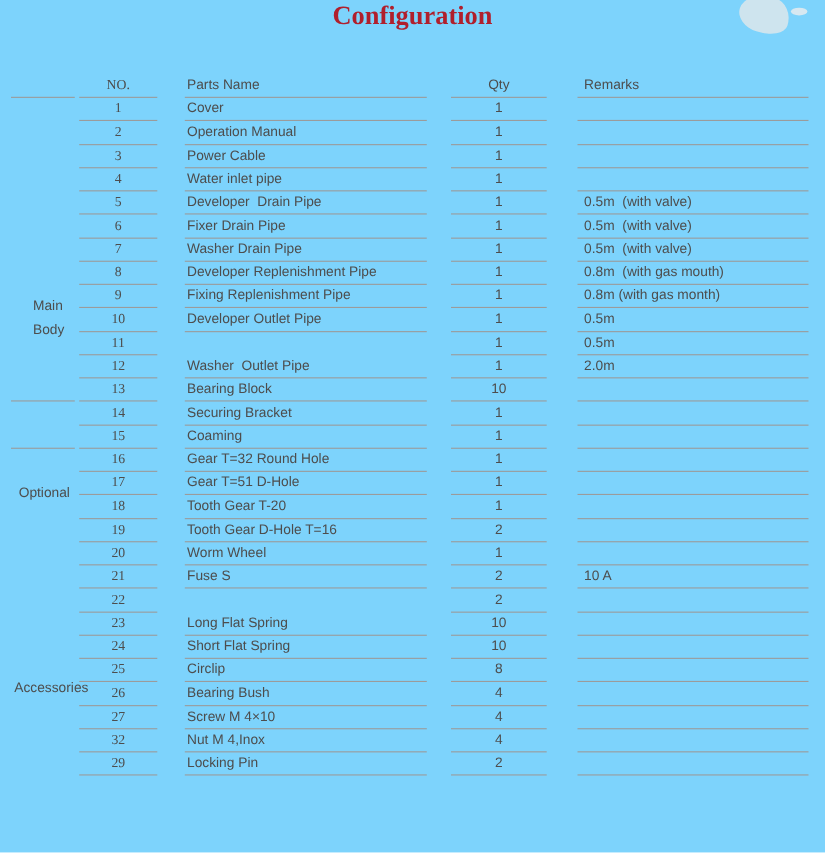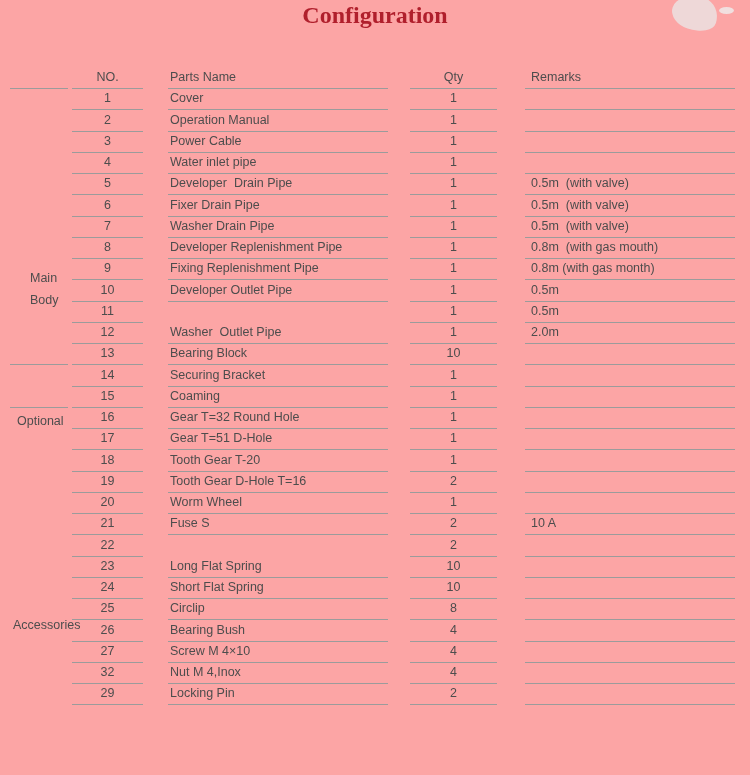--- a/index.html
+++ b/index.html
@@ -1,19 +1,19 @@
 <!DOCTYPE html>
 <html><head>
 <meta charset="utf-8">
 <style>
   html,body{margin:0;padding:0;background:#fff;}
   .page{
     position:relative;
     width:750px;height:775px;
-    background:#fca5a5;
+    background:#7dd3fc;
     font-family:"Liberation Sans","DejaVu Sans",sans-serif;
     color:#4d4d4d;
     overflow:hidden;
   }
   .title{
     position:absolute;top:2px;left:0;width:100%;
     text-align:center;
     font-family:"Liberation Serif","DejaVu Serif",serif;
     font-weight:bold;
     font-size:24px;
@@ -47,34 +47,34 @@
     height:100%;
     display:flex;align-items:flex-end;
     font-size:12.5px;
     line-height:15px;
     padding-bottom:3px;
     box-sizing:border-box;
     white-space:pre;
     overflow:hidden;
   }
   .group-cell   {grid-column:2;}
-  .no-cell      {grid-column:4;justify-content:center;}
+  .no-cell      {grid-column:4;justify-content:center;font-family:Liberation Serif, serif;}
   .name-cell    {grid-column:6;padding-left:2px;}
   .qty-cell     {grid-column:8;justify-content:center;}
   .remarks-cell {grid-column:10;padding-left:6px;}
   .lined{border-bottom:1px solid #9b9b9b;}
   .group-sep{border-bottom:1px solid #9b9b9b;}
   .group-label{
     position:absolute;
     font-size:12.5px;
     line-height:22px;
     color:#4d4d4d;
   }
   .g-mainbody{top:199px;left:30px;}
-  .g-optional{top:342px;left:17px;}
+  .g-optional{top:369px;left:17px;}
   .g-accessories{top:546px;left:13px;}
 </style>
 </head>
 <body>
 
 <div class="page">
 
   <h1 class="title">Configuration</h1>
 
   <div class="watermark"></div>

